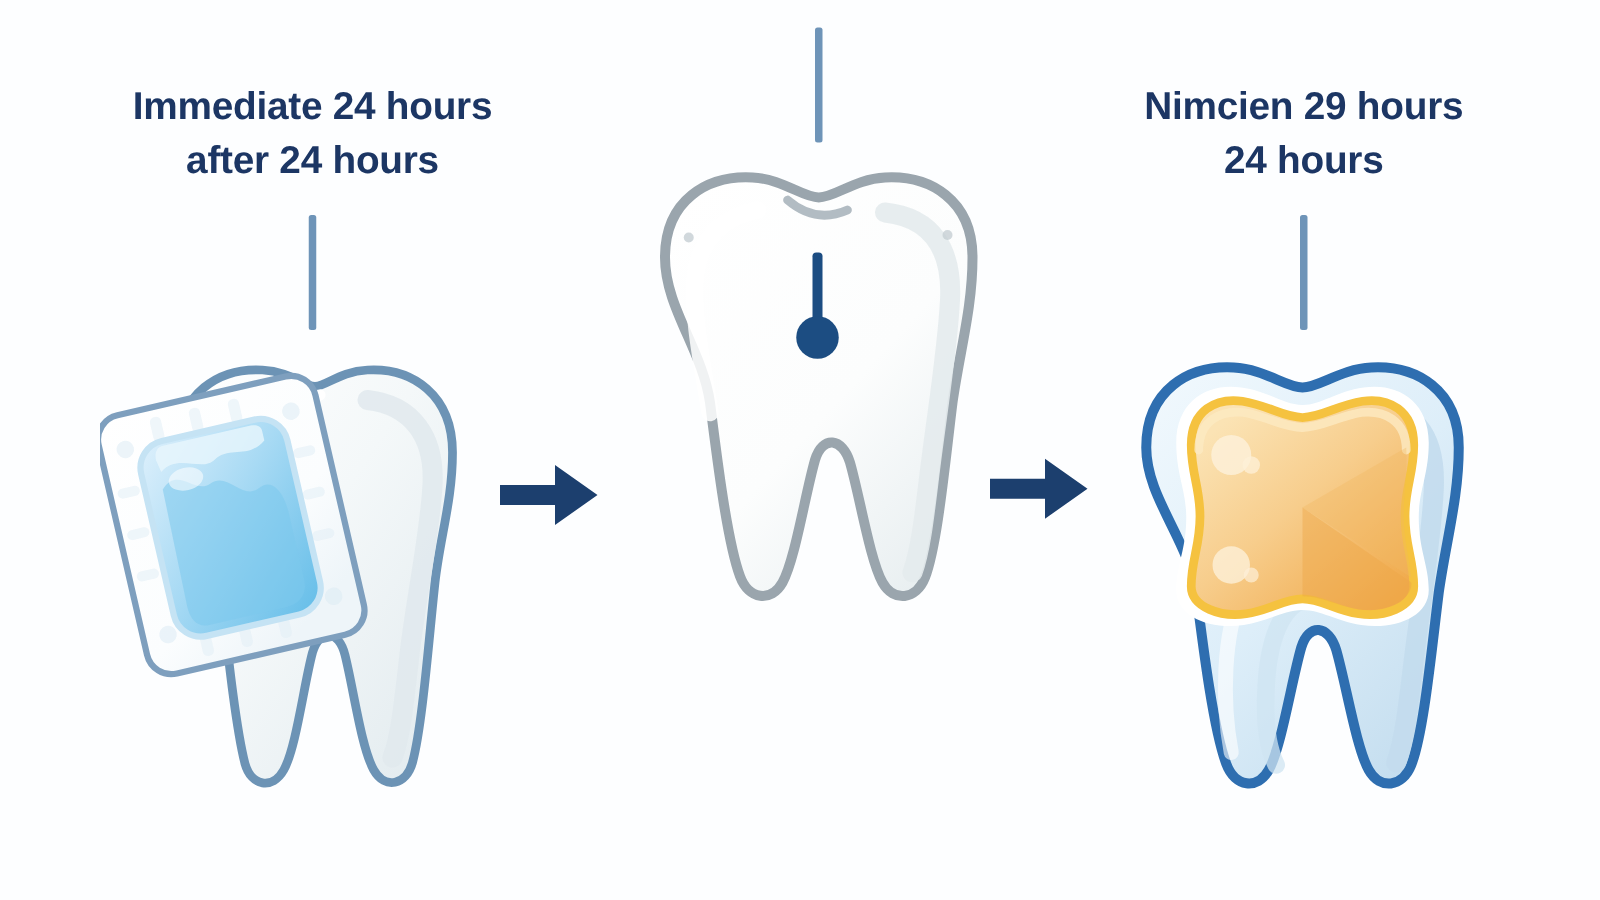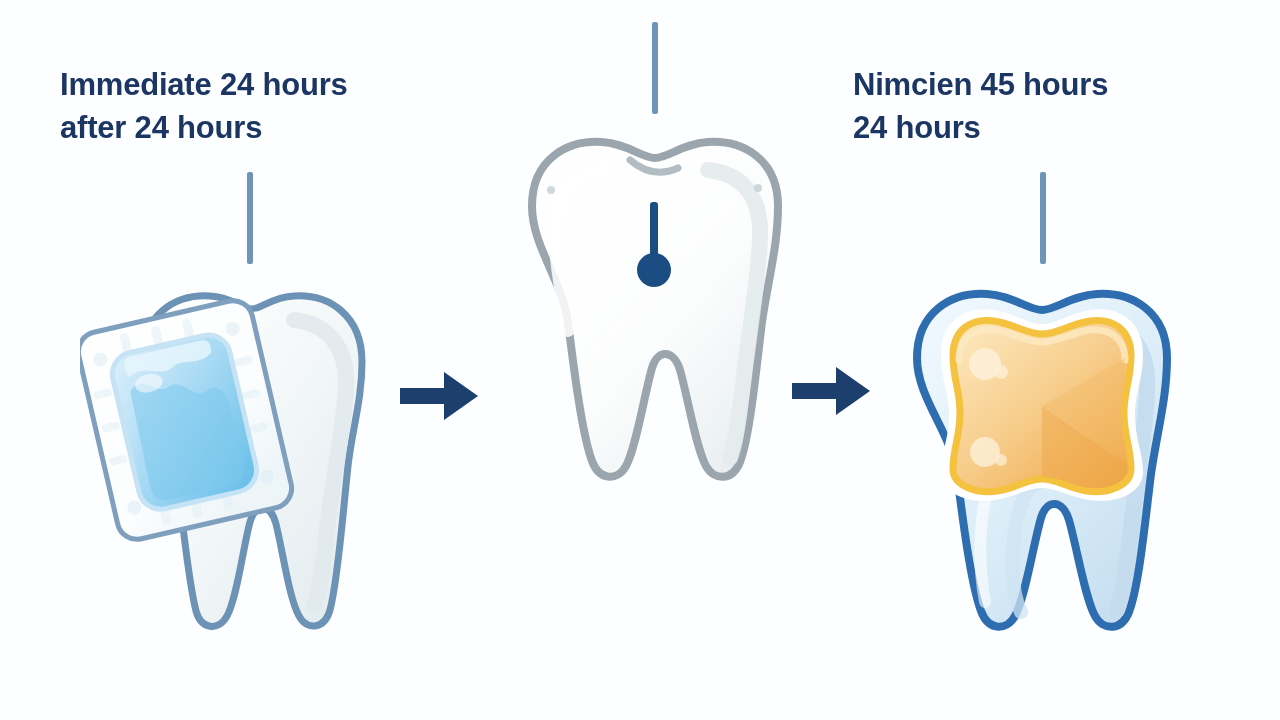--- a/index.html
+++ b/index.html
@@ -35,20 +35,21 @@
     flex-direction: column;
     align-items: center;
   }
   #panel-0 { left: 50px; }
   #panel-1 { left: 455px; }
   #panel-2 { left: 843px; }
 
   .panel-caption {
     margin-top: 64px;
     width: 380px;
+    text-align: center;
     color: #1c3664;
     font-size: 31px;
     font-weight: bold;
     line-height: 1.38;
     letter-spacing: -0.2px;
     white-space: pre-line;
     user-select: none;
   }
 
   .connector {
@@ -210,21 +211,21 @@
         <g>
           <rect x="140" y="72" width="8" height="62" rx="3" fill="#1c4d82"></rect>
           <circle cx="144" cy="140" r="17" fill="#1c4d82"></circle>
         </g>
       </svg>
     </div>
   </div>
 
   <div class="panel" id="panel-2">
 
-    <div class="panel-caption">Nimcien 45 hours
+    <div class="panel-caption">Nimcien 29 hours
 24 hours</div>
 
     <div class="connector"></div>
 
     <div class="tooth-stage">
       <svg class="tooth-svg" width="300" height="360" viewBox="0 0 300 360">
         <defs>
           <linearGradient id="g3body" x1="0.1" y1="0" x2="0.9" y2="1">
             <stop offset="0%" stop-color="#f0f8fd"></stop>
             <stop offset="50%" stop-color="#ddeef9"></stop>

